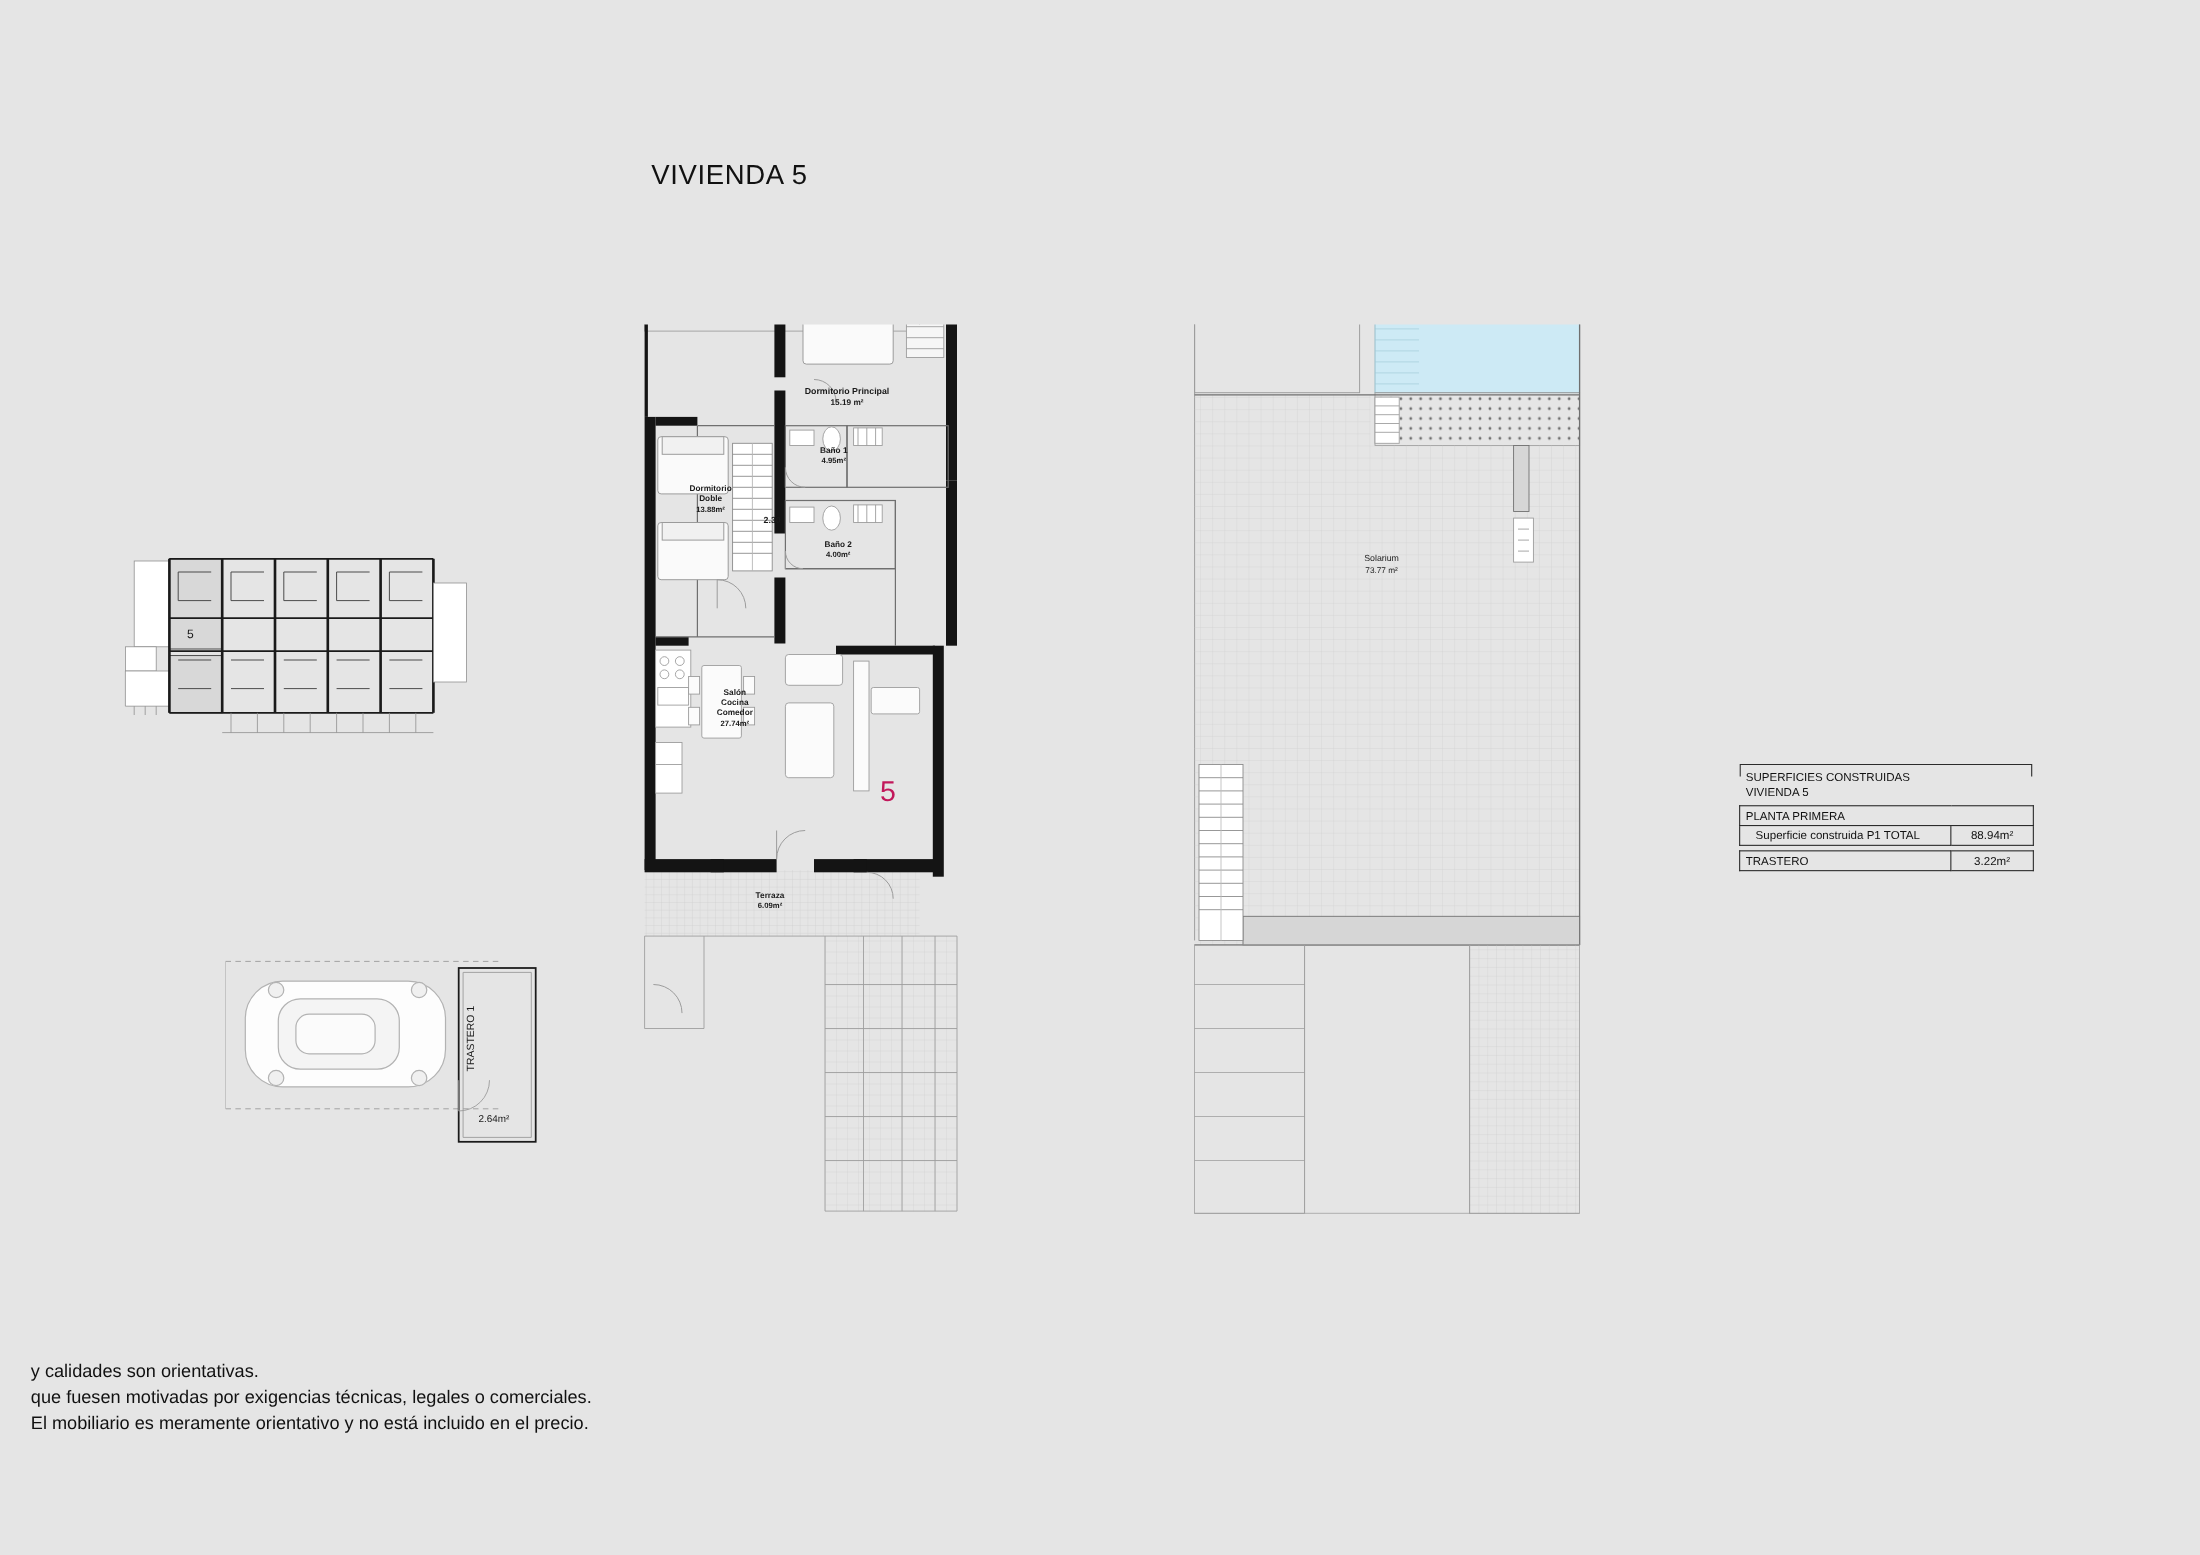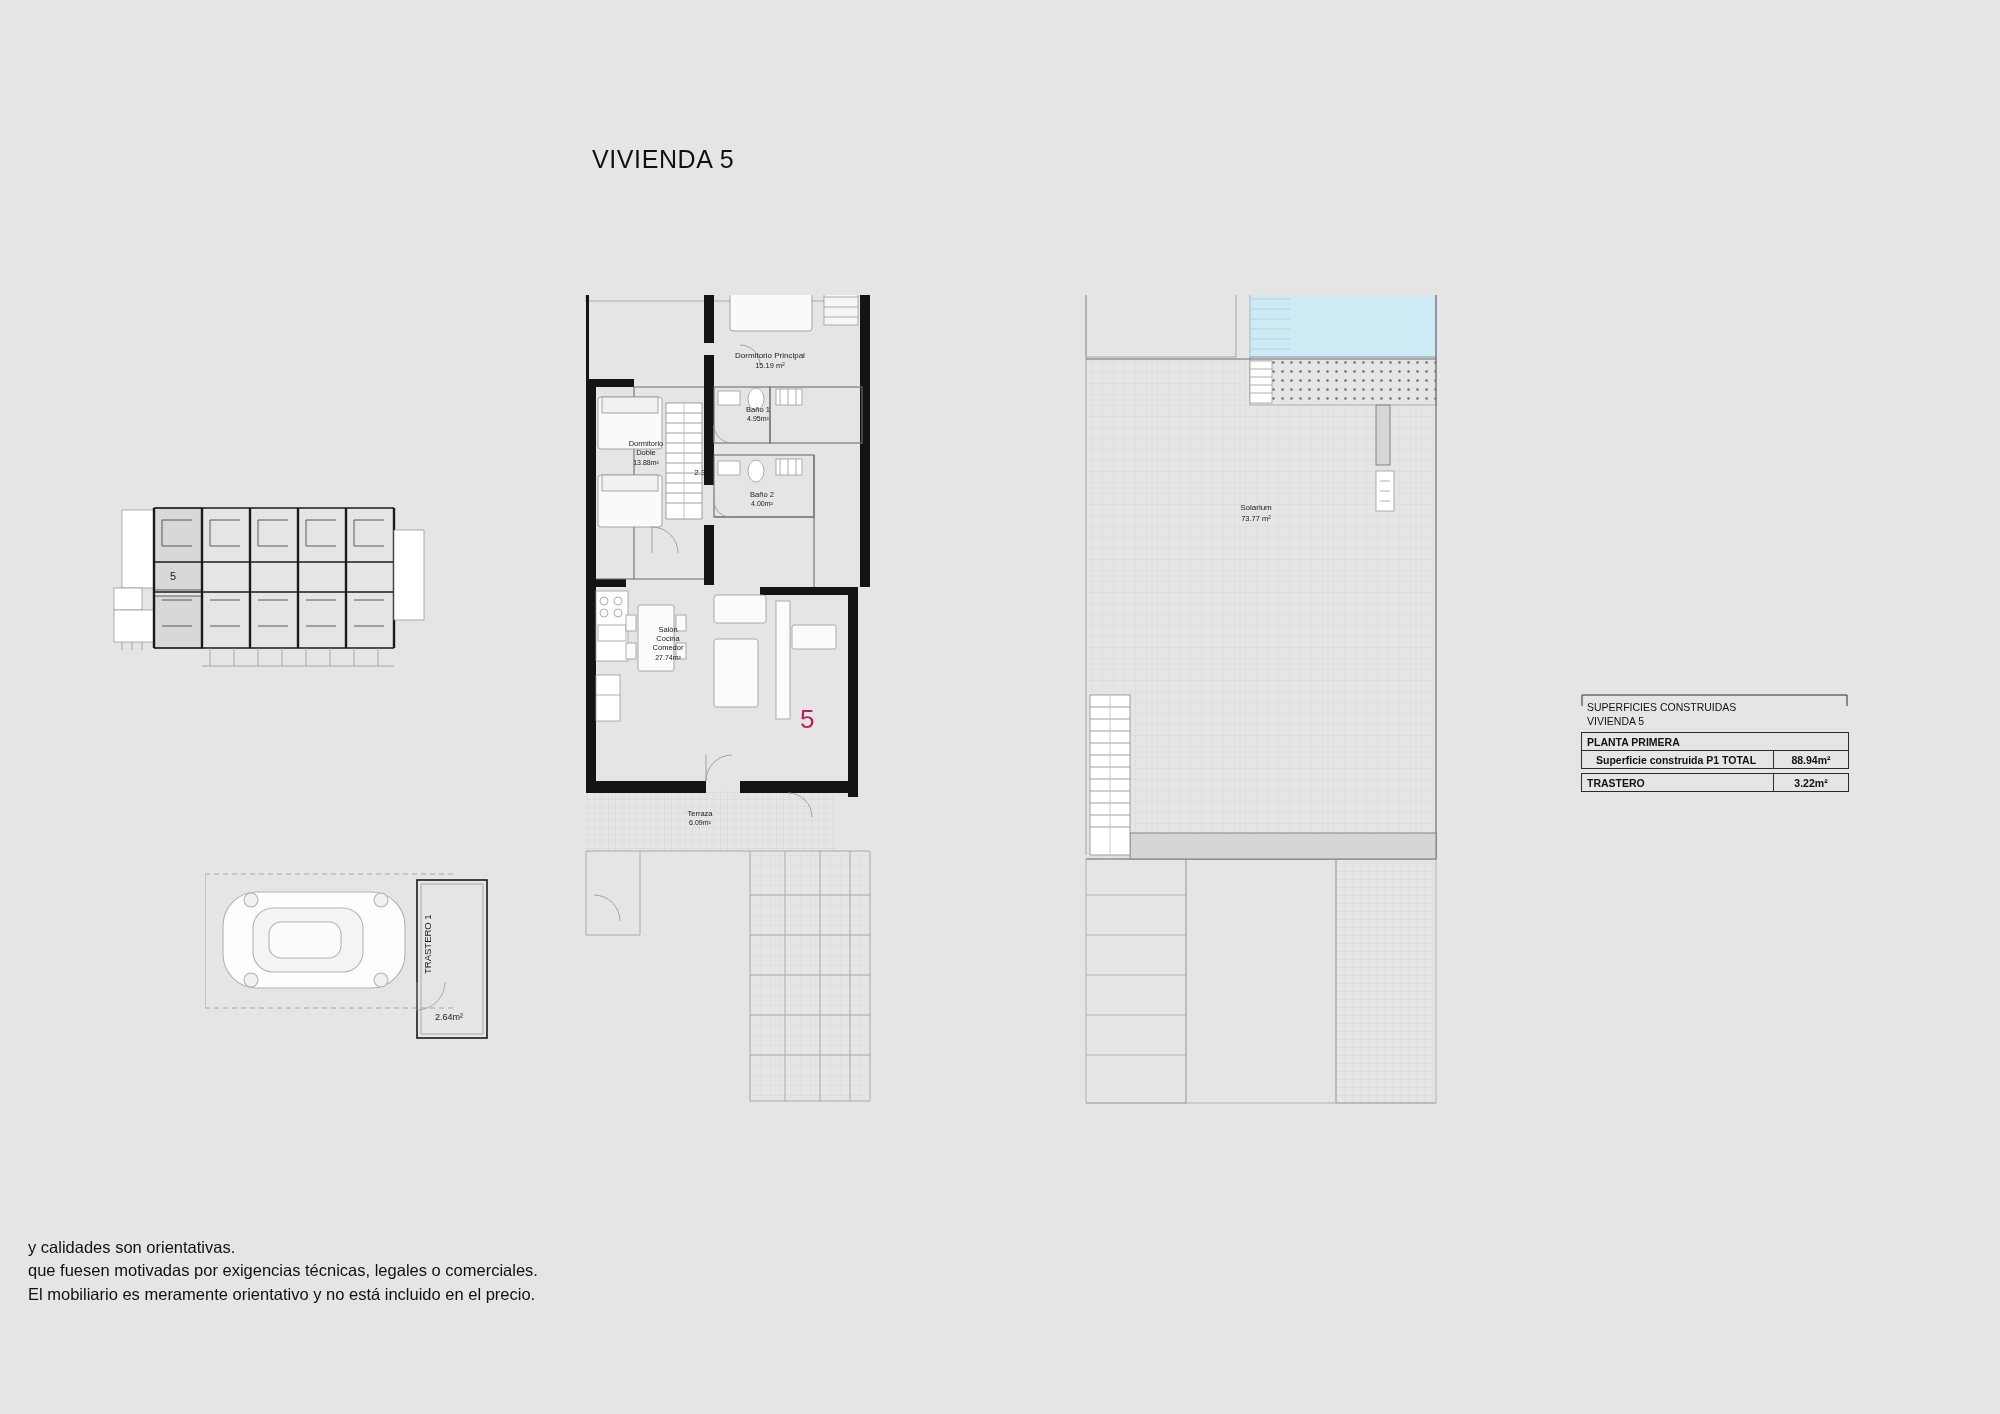--- a/index.html
+++ b/index.html
@@ -52,21 +52,21 @@
     top: 698px;
     width: 268px;
     font-size: 10.5px;
     color: #111;
   }
   #surfaces .hdr {
     position: absolute;
     left: 6px; top: 2px;
     line-height: 1.35;
   }
-  #surfaces table { border-collapse: collapse; width: 268px; font-weight: bold; }
+  #surfaces table { border-collapse: collapse; width: 268px; }
   #surfaces td {
     border: 1px solid #2b2b2b;
     padding: 2px 5px;
     font-size: 10.5px;
     height: 13px;
     vertical-align: middle;
   }
   #surfaces td.val {
     text-align: center;
     width: 64px;
@@ -76,21 +76,21 @@
 
   
   svg { display: block; }
   .svgwrap { position: absolute; }
 
   
   #keyplan { left: 110px; top: 500px; }
   
   #garage { left: 178px; top: 870px; margin-left: 27px; }
   
-  #plantabaja { left: 580px; top: 295px; }
+  #plantabaja { left: 580px; top: 295px; font-weight: bold; }
   
   #solarium { left: 1080px; top: 295px; }
 
   .num5 {
     position: absolute;
     left: 800px;
     top: 704px;
     font-size: 26px;
     color: #c2185b;
     font-family: "Liberation Sans", sans-serif;

